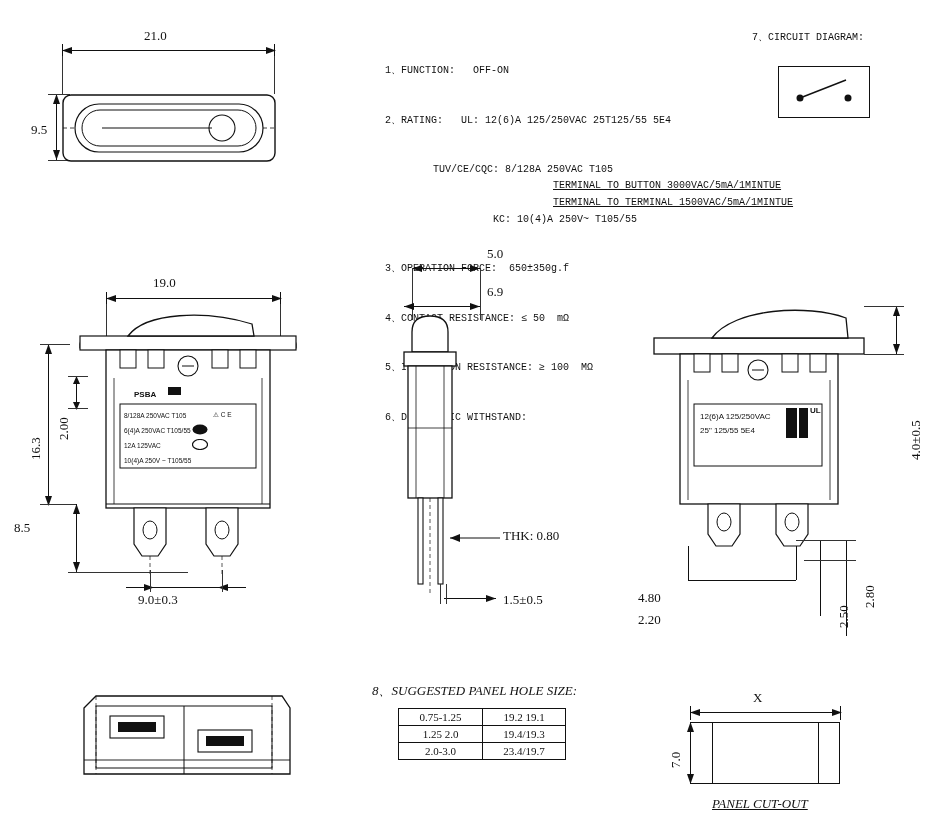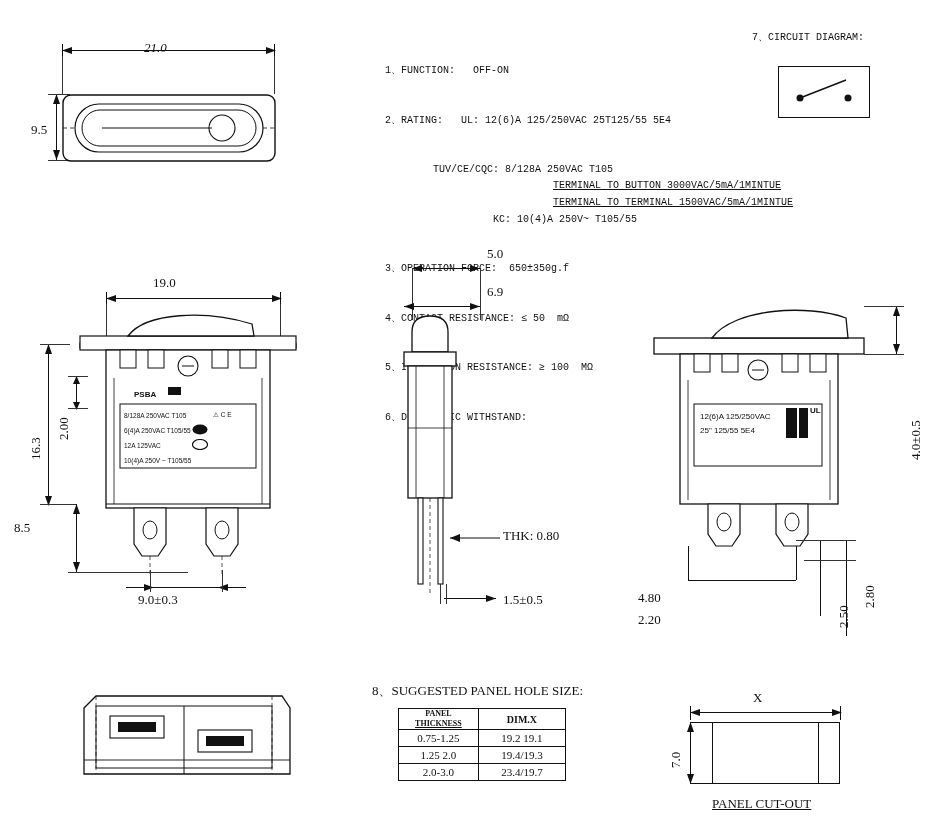--- a/index.html
+++ b/index.html
@@ -10,21 +10,21 @@
   .hl{height:1px;}
   .vl{width:1px;}
   .thin{background:#333;}
   .box{position:absolute;border:1px solid #111;box-sizing:border-box;}
   .dim{font-size:13px;font-family:"Liberation Serif",serif;}
   .specs{font-family:Liberation Mono, monospace;font-size:10px;line-height:16.5px;white-space:pre;}
   .u{text-decoration:underline;}
   svg{display:block;}
   .tbl{border-collapse:collapse;font-family:"Liberation Serif",serif;font-size:11px;}
   .tbl td,.tbl th{border:1px solid #111;padding:2px 4px;text-align:center;}
-  .lbl{font-family:"Liberation Serif",serif;font-size:13px;}
+  .lbl{font-family:"Liberation Serif",serif;font-size:13px;font-style:italic;}
   .rot90{transform:rotate(-90deg);transform-origin:left top;}
   .tiny{font-size:6.5px;font-family:"Liberation Sans",sans-serif;}
 </style>
 </head>
 <body>
 
 <div id="sheet">
 
   <div class="abs specs" style="left:385px;top:30px;">
     <div>1、FUNCTION:   OFF-ON</div>
@@ -40,21 +40,21 @@
   <div class="abs specs u" style="left:553px;top:195px;">TERMINAL TO TERMINAL 1500VAC/5mA/1MINTUE</div>
 
   <div class="abs specs" style="left:752px;top:30px;">7、CIRCUIT DIAGRAM:</div>
   <div class="box" style="left:778px;top:66px;width:92px;height:52px;"></div>
   <svg class="abs" style="left:778px;top:66px;" width="92" height="52">
     <circle cx="22" cy="32" r="3.5" fill="#111"></circle>
     <circle cx="70" cy="32" r="3.5" fill="#111"></circle>
     <line x1="22" y1="32" x2="68" y2="14" stroke="#111" stroke-width="1.4"></line>
   </svg>
 
-  <div class="abs dim" style="left:144px;top:40px;font-style:italic;">21.0</div>
+  <div class="abs dim" style="left:144px;top:28px;">21.0</div>
   <div class="ln hl" style="left:62px;top:50px;width:212px;"></div>
   <svg class="abs" style="left:58px;top:44px;" width="222" height="13">
     <polygon points="4,6.5 14,3 14,10" fill="#111"></polygon>
     <polygon points="218,6.5 208,3 208,10" fill="#111"></polygon>
   </svg>
   <div class="ln vl" style="left:62px;top:44px;height:14px;"></div>
   <div class="ln vl" style="left:274px;top:44px;height:14px;"></div>
 
   <div class="ln vl thin" style="left:62px;top:56px;height:38px;"></div>
   <div class="ln vl thin" style="left:274px;top:56px;height:38px;"></div>
@@ -278,29 +278,20 @@
     <rect x="130" y="46" width="38" height="10" fill="#111"></rect>
     <line x1="8" y1="70" x2="214" y2="70" stroke="#111" stroke-width="0.9"></line>
     <line x1="20" y1="6" x2="20" y2="84" stroke="#111" stroke-width="0.7" stroke-dasharray="4,3"></line>
     <line x1="196" y1="6" x2="196" y2="84" stroke="#111" stroke-width="0.7" stroke-dasharray="4,3"></line>
   </svg>
 
   <div class="abs lbl" style="left:372px;top:682px;">8、SUGGESTED PANEL HOLE SIZE:</div>
 
   <table class="tbl abs" style="left:398px;top:708px;width:168px;">
     <tbody>
-        <tr>
-      <th style="width:84px;padding:0;">
-        <div style="font-size:8px;line-height:10px;">
-          <span>PANEL</span><br>
-          <span style="text-decoration:underline;">THICKNESS</span>
-        </div>
-      </th>
-      <th style="width:84px;font-size:10px;">DIM.X</th>
-    </tr>
     <tr>
       <td>0.75-1.25</td>
       <td>19.2  19.1</td>
     </tr>
     <tr>
       <td>1.25  2.0</td>
       <td>19.4/19.3</td>
     </tr>
     <tr>
       <td>2.0-3.0</td>

